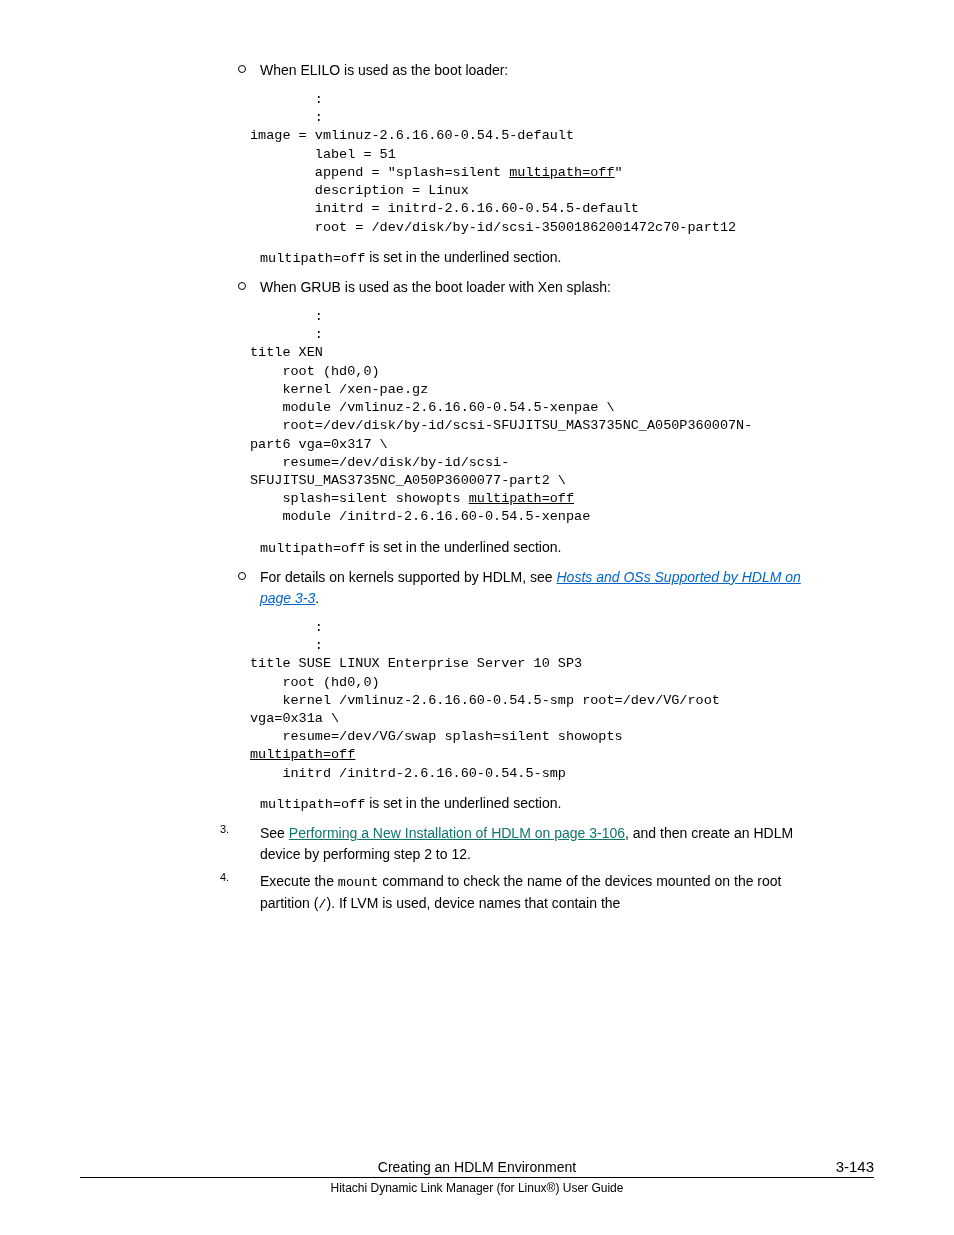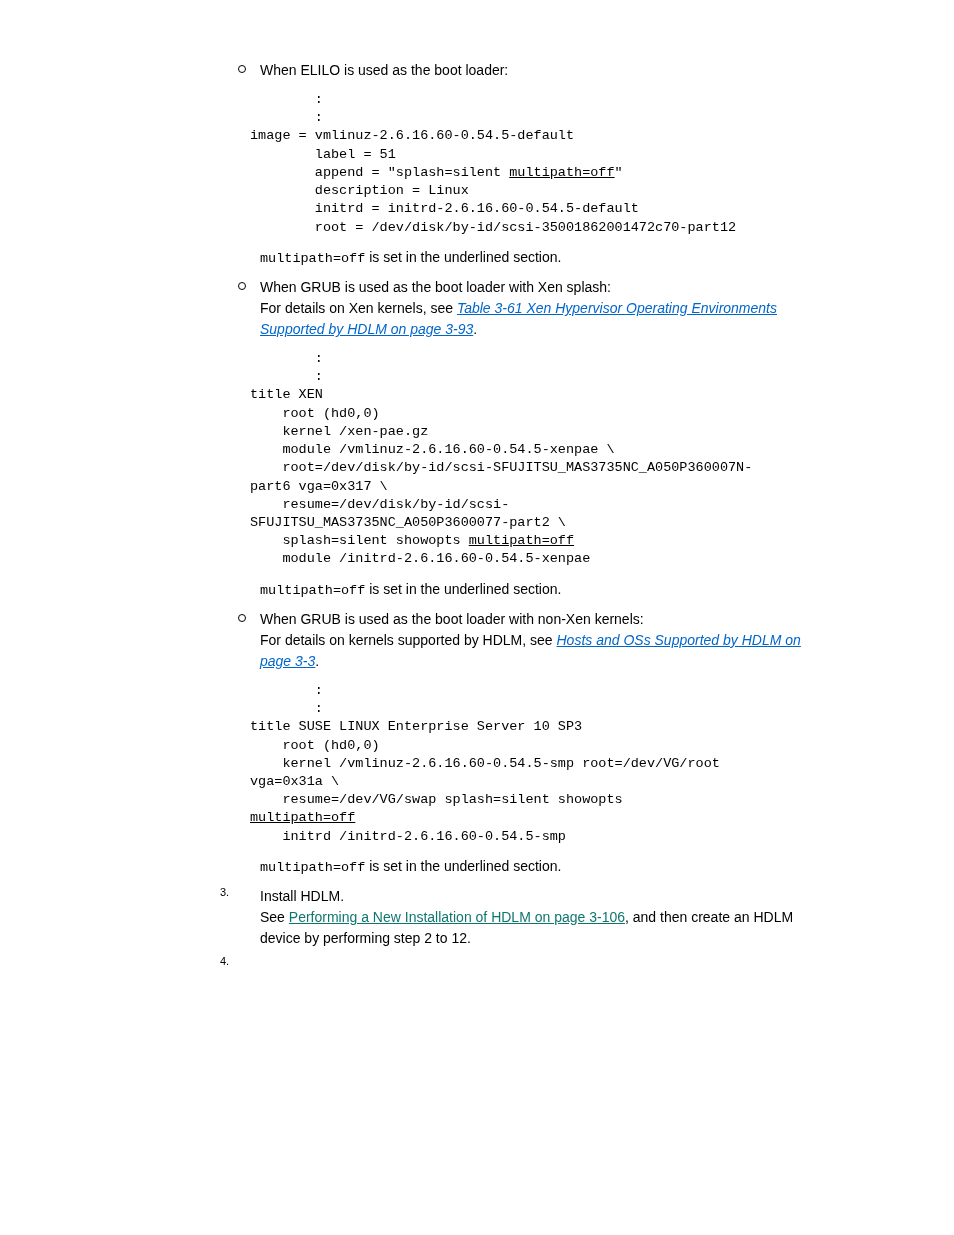--- a/index.html
+++ b/index.html
@@ -122,57 +122,63 @@
         append = "splash=silent </span><span class="u">multipath=off</span><span>"
         description = Linux
         initrd = initrd-2.6.16.60-0.54.5-default
         root = /dev/disk/by-id/scsi-35001862001472c70-part12</span></pre>
       <div class="body-text after-code"><span class="mono-inline">multipath=off</span><span> is set in the underlined section.</span></div>
     </div>
 
     <div class="bullet-item">
       <span class="bullet-circle"></span>
       <div class="body-text">When GRUB is used as the boot loader with Xen splash:</div>
-      <div class="body-text"><span>For details on Xen kernels, see </span><a class="link">Table 3-61 Xen Hypervisor Operating Environments Supported by HDLM on page 3-93</a><span>.</span></div>
       <pre class="code"><span>        :
         :
 title XEN
     root (hd0,0)
     kernel /xen-pae.gz
     module /vmlinuz-2.6.16.60-0.54.5-xenpae \
     root=/dev/disk/by-id/scsi-SFUJITSU_MAS3735NC_A050P360007N-
 part6 vga=0x317 \
     resume=/dev/disk/by-id/scsi-
 SFUJITSU_MAS3735NC_A050P3600077-part2 \
     splash=silent showopts </span><span class="u">multipath=off</span><span>
     module /initrd-2.6.16.60-0.54.5-xenpae</span></pre>
       <div class="body-text after-code"><span class="mono-inline">multipath=off</span><span> is set in the underlined section.</span></div>
     </div>
 
     <div class="bullet-item">
       <span class="bullet-circle"></span>
-      <div class="body-text">When GRUB is used as the boot loader with non-Xen kernels:</div>
       <div class="body-text"><span>For details on kernels supported by HDLM, see </span><a class="link">Hosts and OSs Supported by HDLM on page 3-3</a><span>.</span></div>
       <pre class="code"><span>        :
         :
 title SUSE LINUX Enterprise Server 10 SP3
     root (hd0,0)
     kernel /vmlinuz-2.6.16.60-0.54.5-smp root=/dev/VG/root 
 vga=0x31a \
     resume=/dev/VG/swap splash=silent showopts 
 </span><span class="u">multipath=off</span><span>
     initrd /initrd-2.6.16.60-0.54.5-smp</span></pre>
       <div class="body-text after-code"><span class="mono-inline">multipath=off</span><span> is set in the underlined section.</span></div>
     </div>
 
     <div class="numbered-item">
       <span class="num-label">3.</span>
-      <div class="body-text">Install HDLM.</div>
       <div class="body-text"><span>See </span><a class="link-regular">Performing a New Installation of HDLM on page 3-106</a><span>, and then create an HDLM device by performing step 2 to 12.</span></div>
     </div>
 
     <div class="numbered-item">
       <span class="num-label">4.</span>
+      <div class="body-text"><span>Execute the </span><span class="mono-inline">mount</span><span> command to check the name of the devices mounted on the root partition (</span><span class="mono-inline">/</span><span>). If LVM is used, device names that contain the</span></div>
     </div>
 
   </div>
 
+  <div class="footer">
+    <div class="footer-top">
+      <span class="footer-spacer"></span>
+      <span class="footer-title">Creating an HDLM Environment</span>
+      <span class="footer-pagenum">3-143</span>
+    </div>
+    <div class="footer-sub">Hitachi Dynamic Link Manager (for Linux®) User Guide</div>
+  </div>
 </div>
 
 </body></html>

